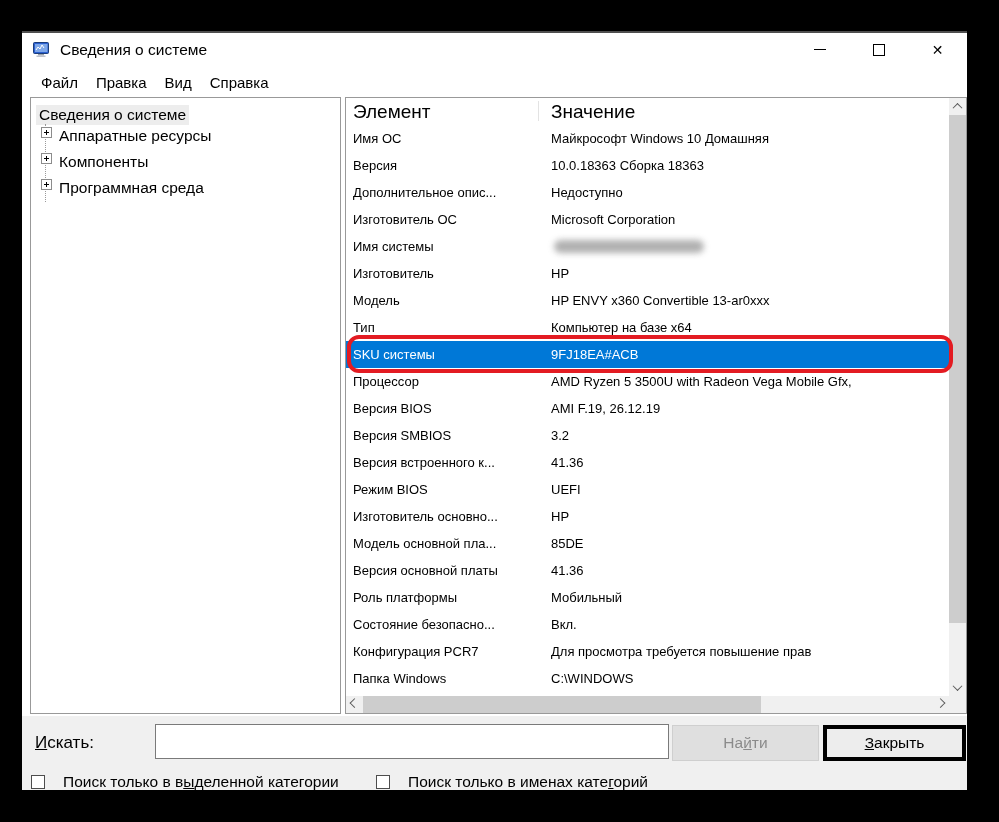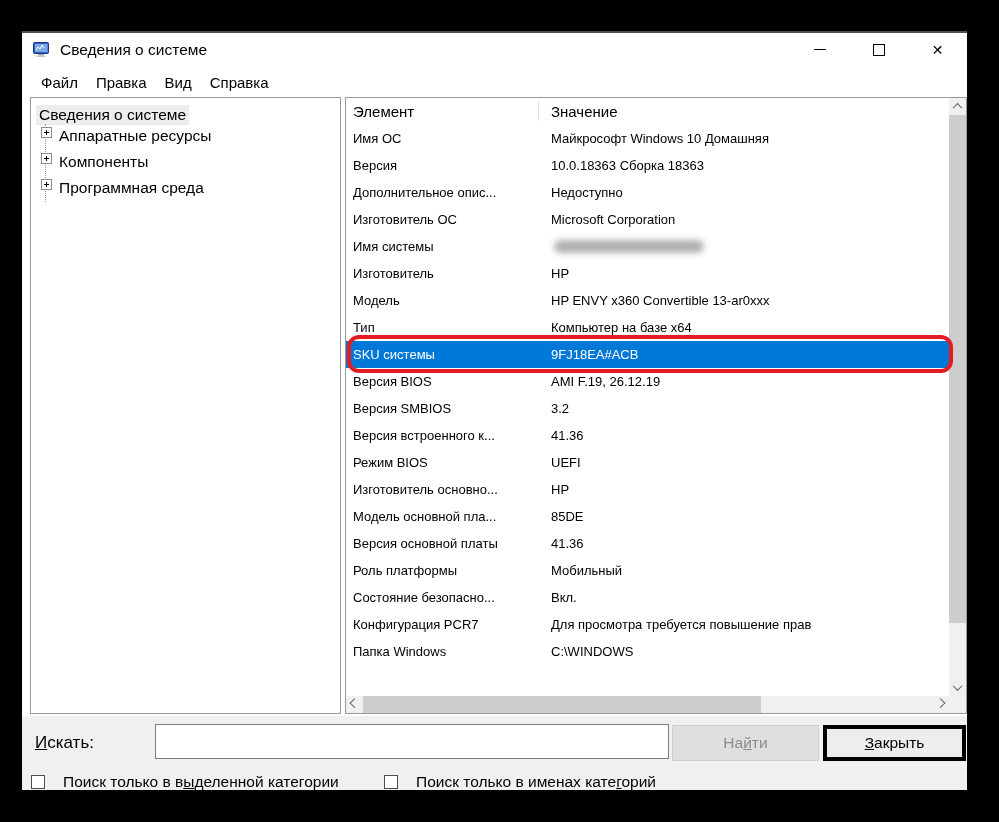--- a/index.html
+++ b/index.html
@@ -32,21 +32,21 @@
   .tree-root-label{background:#ededed;padding:1px 3px;white-space:nowrap;}
   .tree-item{height:26px;display:flex;align-items:flex-start;padding-left:10px;position:relative;}
   .expander{width:9px;height:9px;border:1px solid #8c8c8c;flex:none;margin-right:7px;z-index:2;
             background:linear-gradient(#000,#000) center/5px 1px no-repeat,
                        linear-gradient(#000,#000) center/1px 5px no-repeat,#fff;}
   .tree-label{white-space:nowrap;}
 
   
   .list-pane{position:absolute;left:323px;top:64px;width:622px;height:617px;background:#fff;
              border:1px solid #999;box-sizing:border-box;overflow:hidden;}
-  .list-header{position:absolute;left:0;top:0;right:17px;height:27px;font-size:15px;background:#fff;z-index:2;}
+  .list-header{position:absolute;left:0;top:0;right:17px;height:27px;font-size:19px;background:#fff;z-index:2;}
   .h1{position:absolute;left:7px;top:0;line-height:27px;}
   .h2{position:absolute;left:205px;top:0;line-height:27px;}
   .header-sep{position:absolute;left:192px;top:3px;height:20px;width:1px;background:#e3e3e3;}
   .rows{position:absolute;left:0;top:27px;right:17px;bottom:17px;overflow:hidden;font-size:13px;}
   .lrow{height:27px;line-height:27px;white-space:nowrap;position:relative;color:#000;}
   .c1{display:inline-block;margin-left:7px;width:191px;overflow:hidden;vertical-align:top;}
   .c2{display:inline-block;margin-left:7px;vertical-align:top;}
   .lrow.selected{background:#0078d7;}
   .lrow.selected .c1,.lrow.selected .c2{color:#fff;}
   .blob{display:none;}
@@ -74,21 +74,21 @@
   
   .search-label{position:absolute;left:13px;top:700px;font-size:17px;color:#000;}
   .search-input{position:absolute;left:133px;top:691px;width:514px;height:35px;border:1px solid #7a7a7a;
                 box-sizing:border-box;font-size:15px;padding:0 6px;background:#fff;outline:none;
                 font-family:"Liberation Sans",sans-serif;}
   .btn{position:absolute;height:36px;font-size:15.5px;box-sizing:border-box;
        font-family:"Liberation Sans",sans-serif;}
   .find-button{left:650px;top:692px;width:147px;background:#dfdfdf;border:1px solid #cfcfcf;color:#8b8b8b;}
   .close-button{left:801px;top:692px;width:143px;background:#ededed;border:4px solid #000000;color:#000;}
   .cbrow{position:absolute;display:flex;align-items:center;gap:18px;font-size:15.5px;color:#000;top:740px;}
-  .cb1{left:9px;} .cb2{left:362px;}
+  .cb1{left:9px;} .cb2{left:354px;}
   .cbbox{width:14px;height:14px;border:1px solid #4d4d4d;background:#fff;box-sizing:border-box;flex:none;}
   u{text-decoration:underline;}
 </style>
 </head>
 <body>
 
 <div class="window">
 
   <div class="titlebar">
     <span class="app-icon">
@@ -196,20 +196,24 @@
         <div class="lrow">
           <span class="c1">Тип</span><span class="c2">Компьютер на базе x64</span>
           
         </div>
 
         <div class="lrow selected">
           <span class="c1">SKU системы</span><span class="c2">9FJ18EA#ACB</span>
           
         </div>
 
+        <div class="lrow">
+          <span class="c1">Процессор</span><span class="c2">AMD Ryzen 5 3500U with Radeon Vega Mobile Gfx,</span>
+          
+        </div>
 
         <div class="lrow">
           <span class="c1">Версия BIOS</span><span class="c2">AMI F.19, 26.12.19</span>
           
         </div>
 
         <div class="lrow">
           <span class="c1">Версия SMBIOS</span><span class="c2">3.2</span>
           
         </div>

